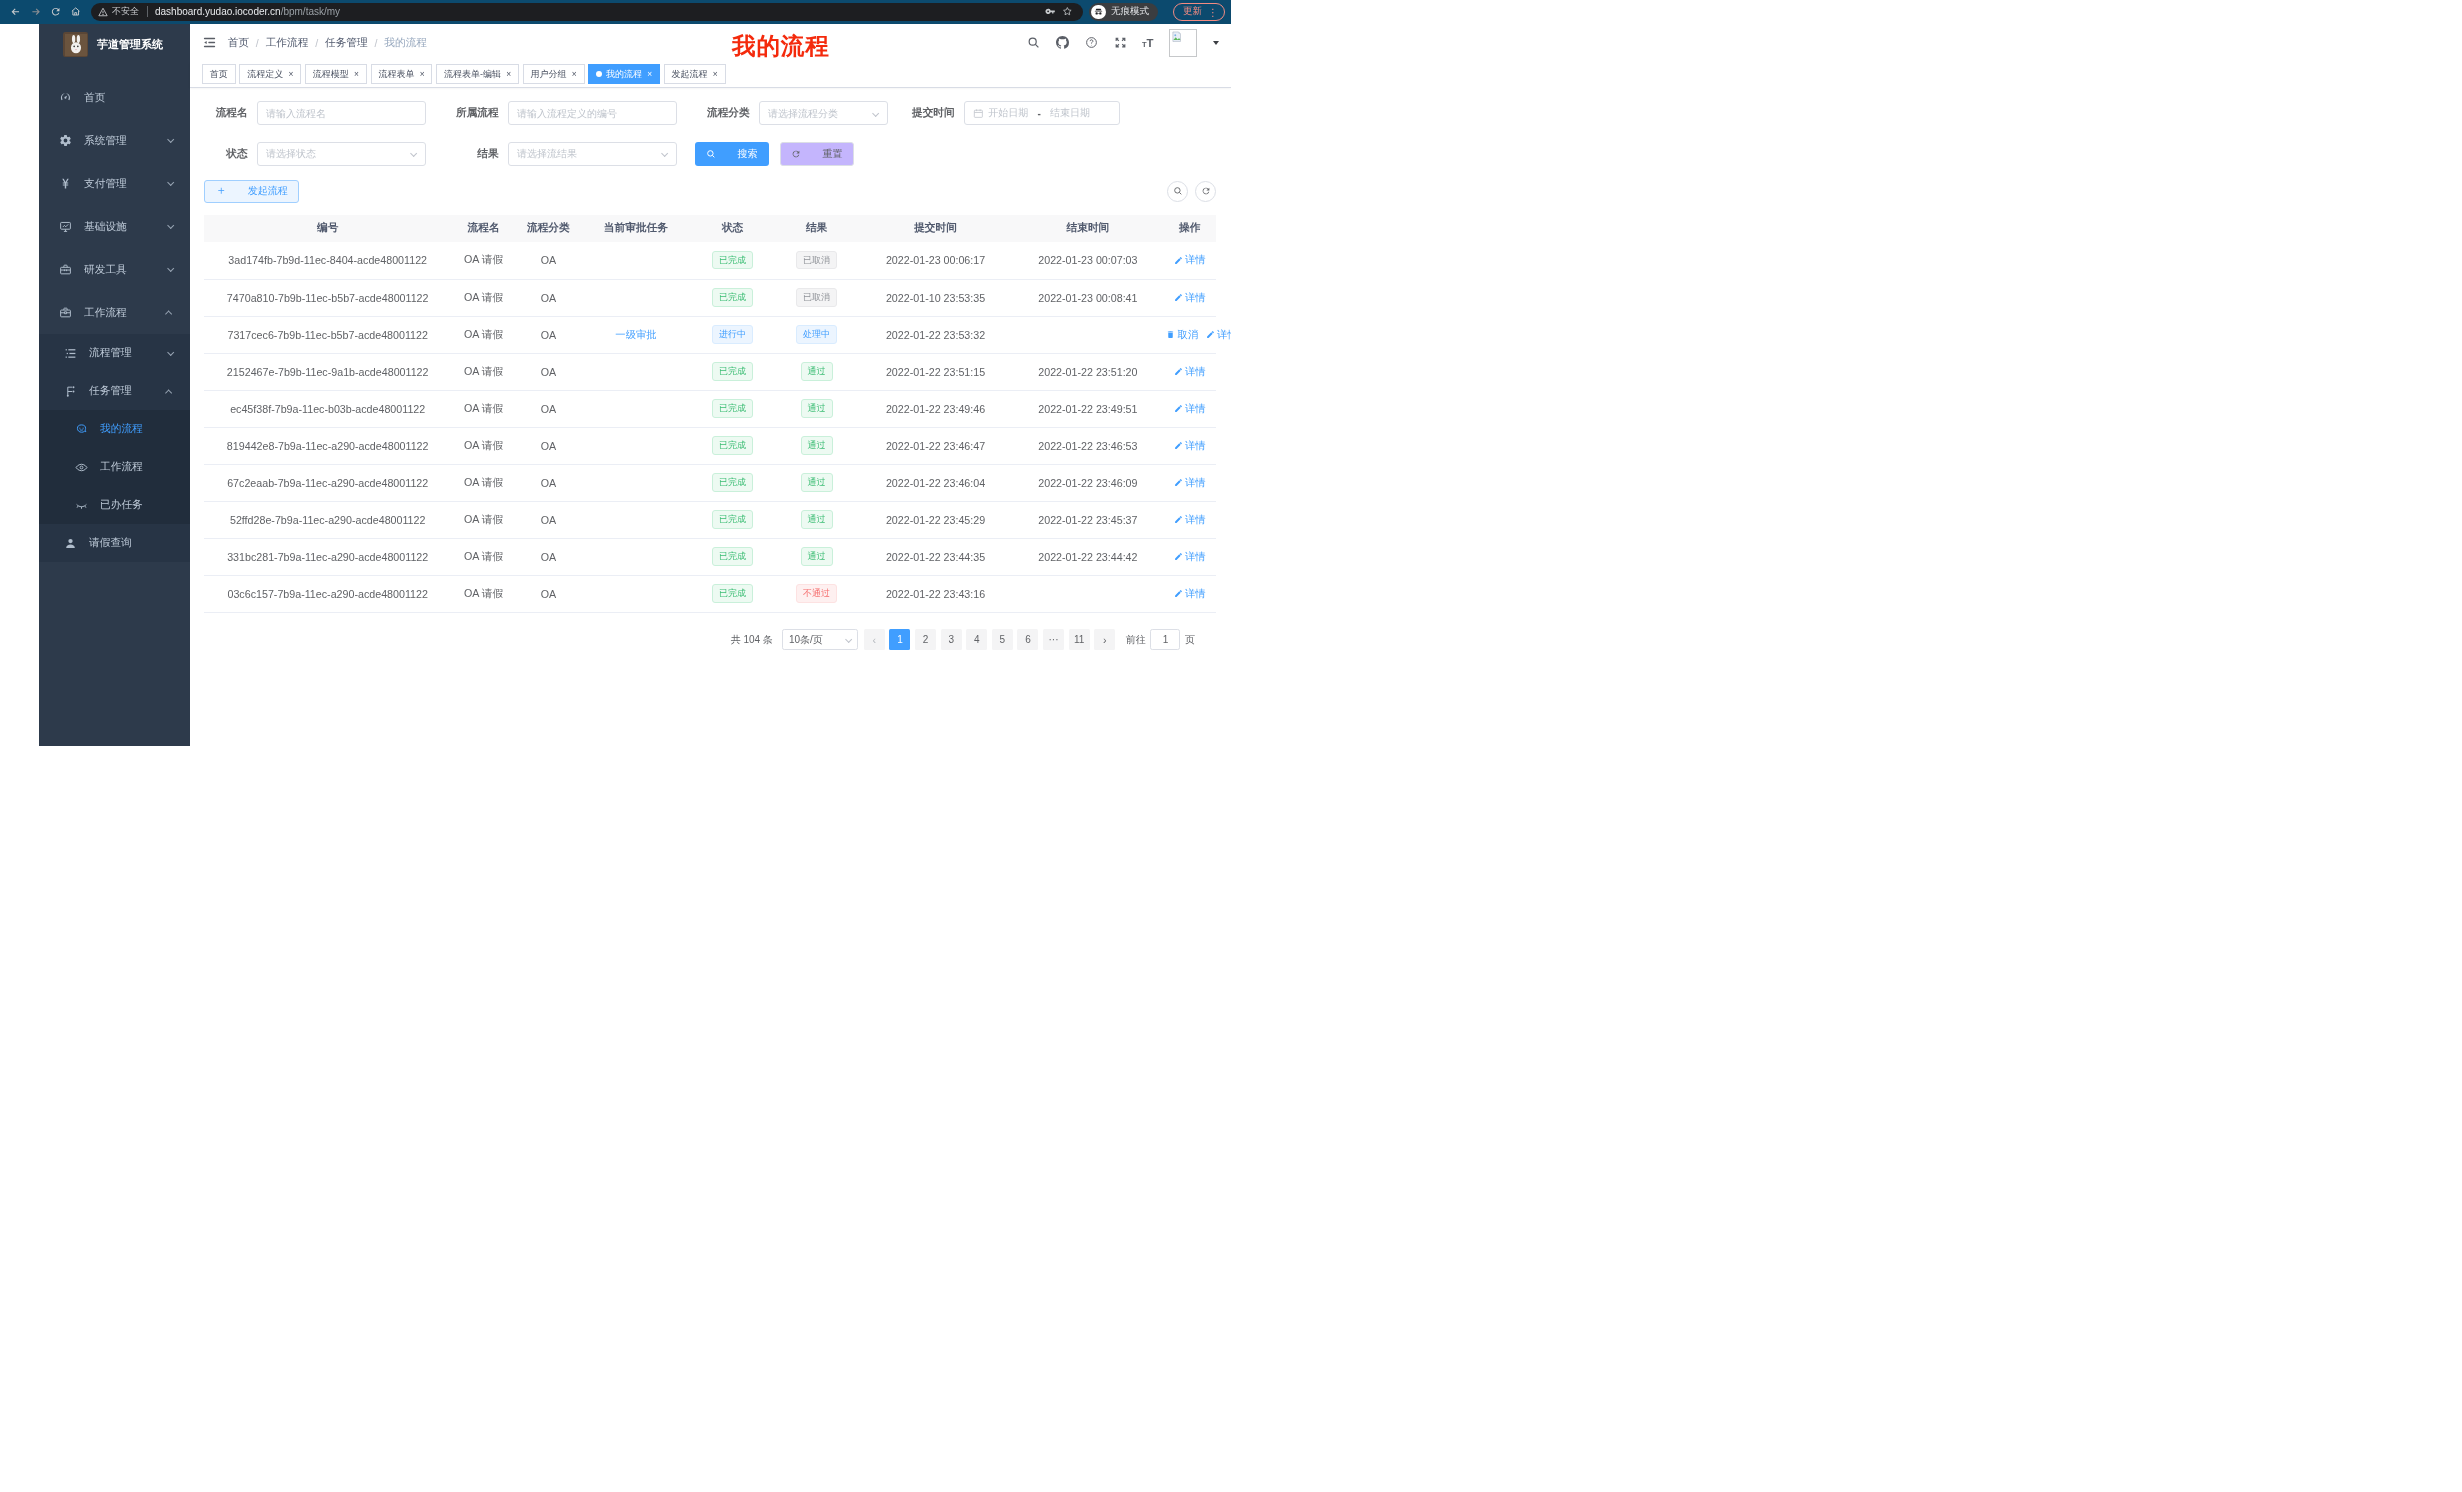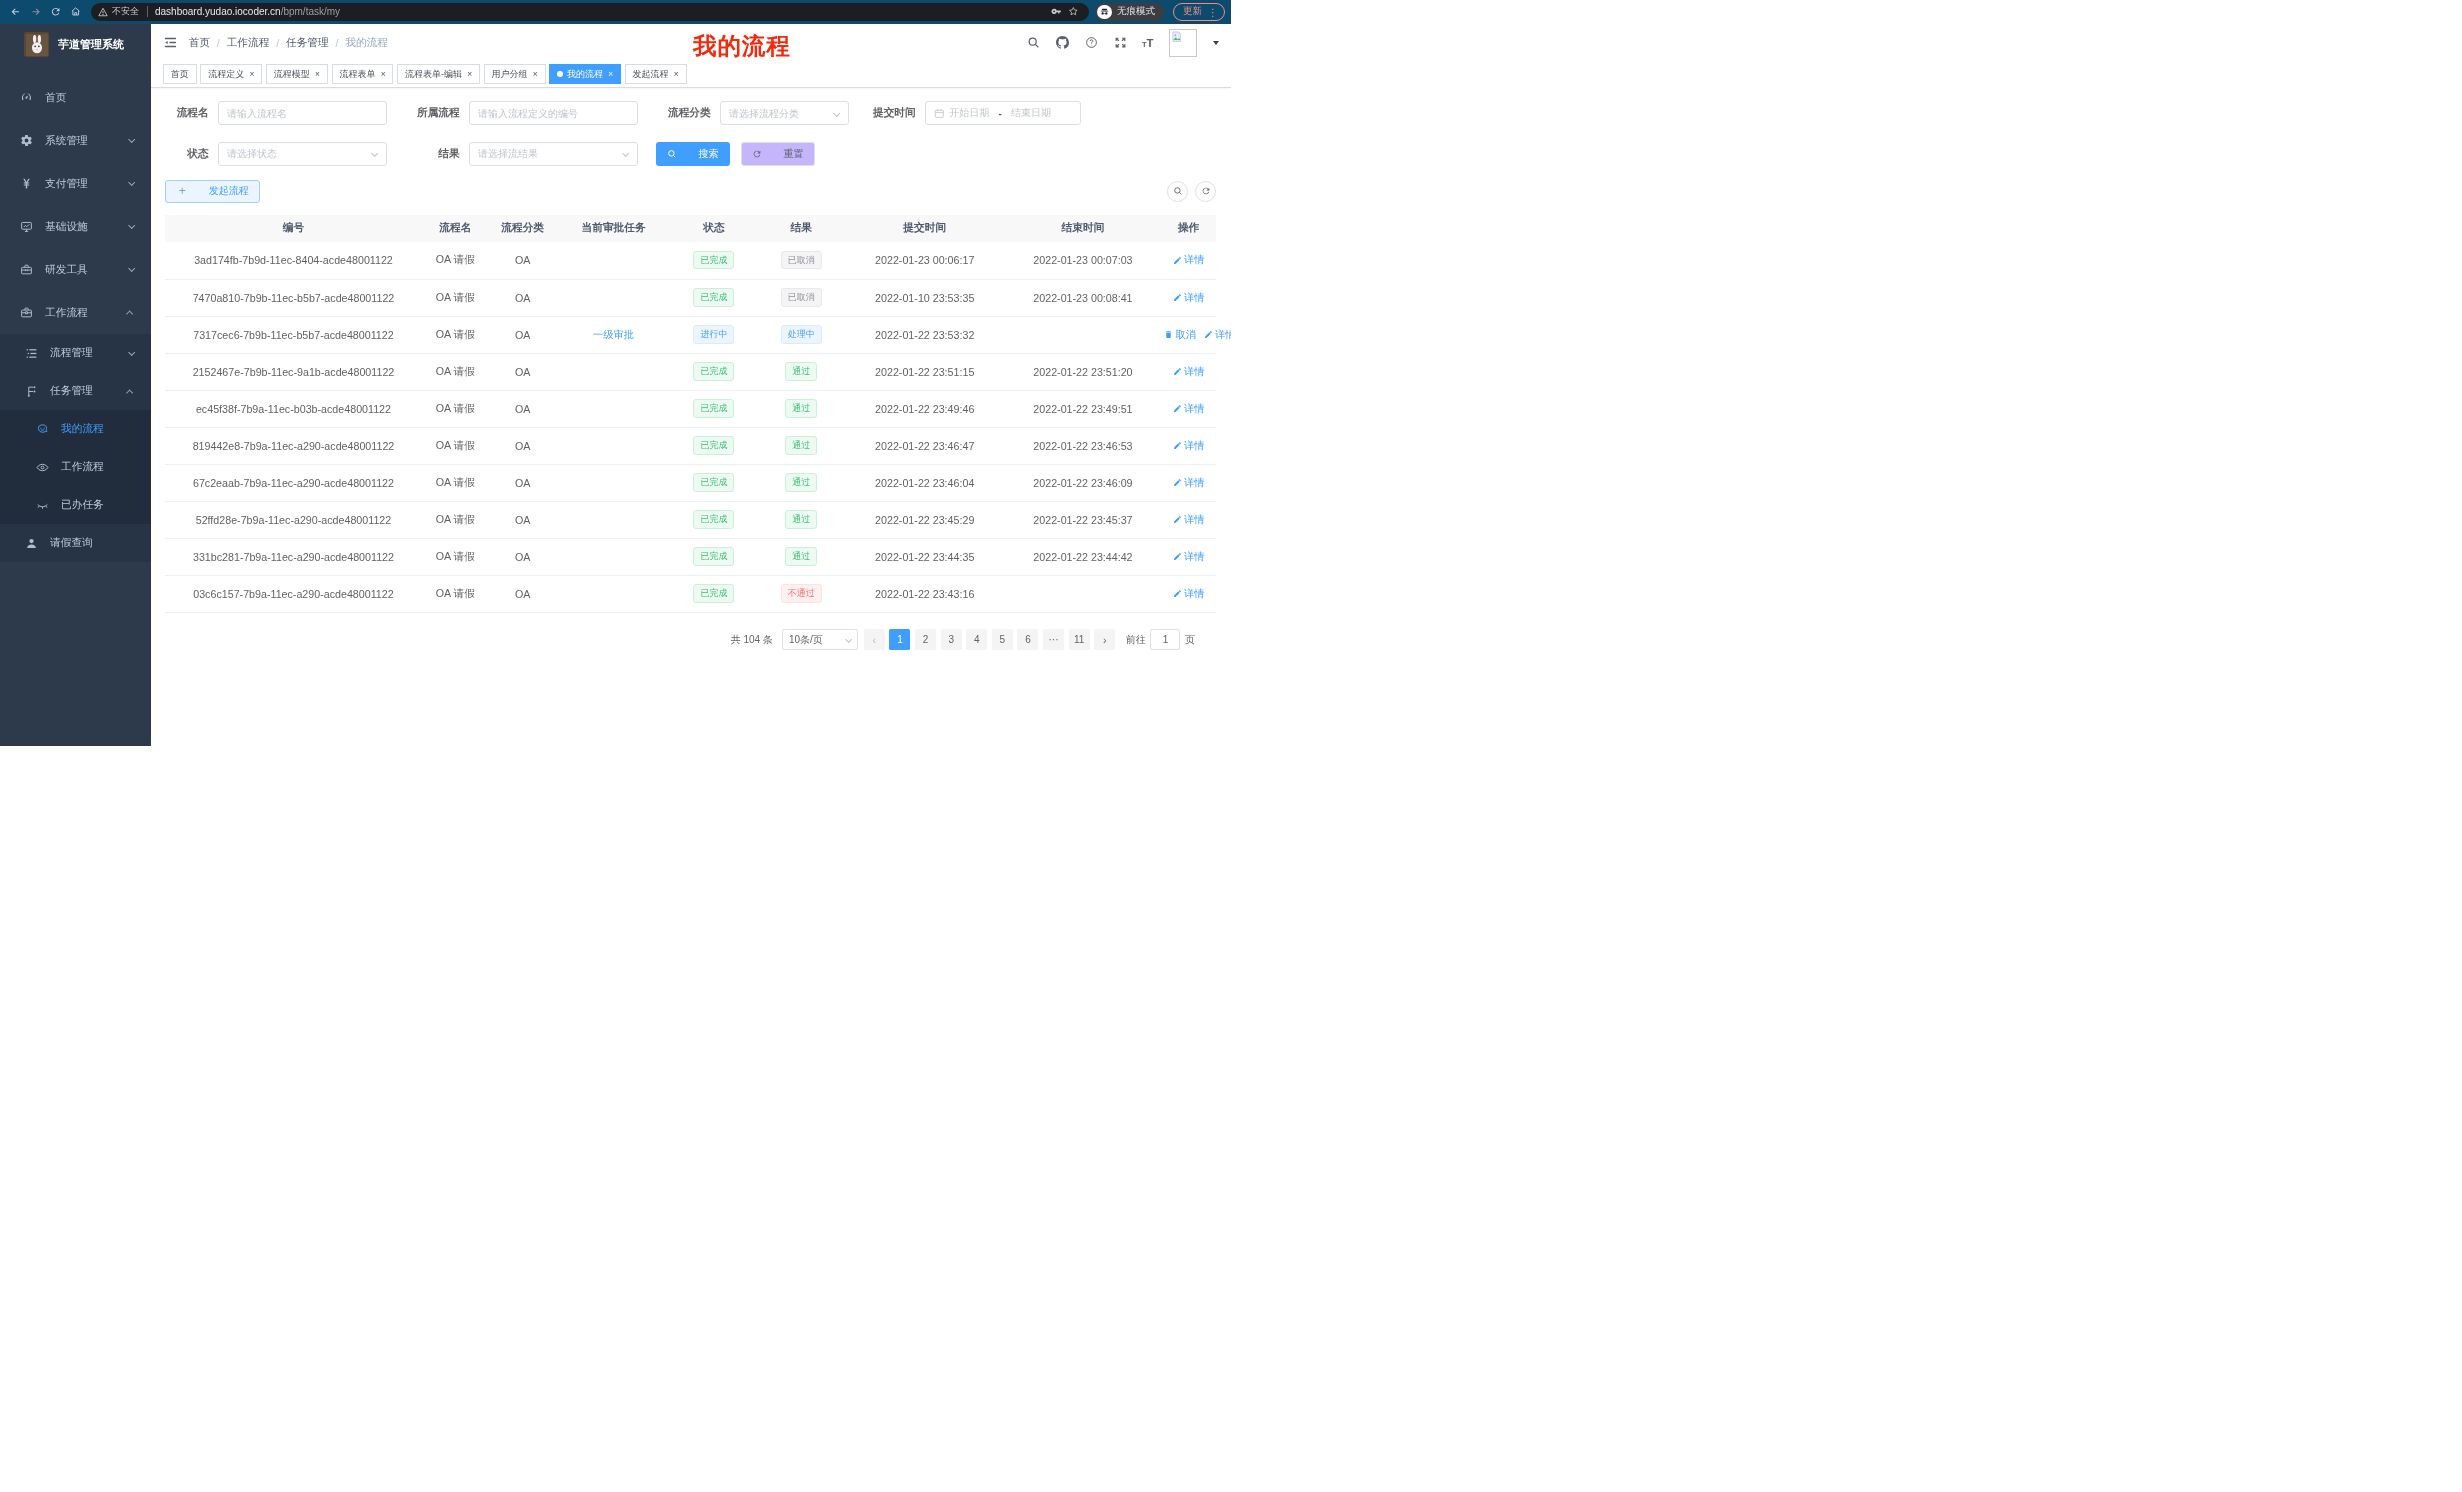--- a/index.html
+++ b/index.html
@@ -16,25 +16,25 @@
   .omnibox .sep { width:0.8px; height:10.7px; background:#5f6368; margin:0 7.6px; }
   .omnibox .url { font-size:10px; white-space:nowrap; overflow:hidden; }
   .omnibox .url .domain { color:#e8eaed; }
   .omnibox .url .path { color:#9aa0a6; }
   .omnibox .spacer { flex:1; }
   .omnibox .obicon { color:#c7cacd; width:16.7px; display:flex; justify-content:center; cursor:pointer; }
   .omnibox .obicon svg { width:10.7px; height:10.7px; }
   .incog { display:flex; align-items:center; gap:5.3px; background:#3b3d40; border-radius:9px; padding:1.5px 9px 1.5px 2.3px; color:#e8eaed; font-size:9.5px; flex:0 0 auto; }
   .incog .circ { width:14.5px; height:14.5px; border-radius:50%; background:#fff; display:flex; align-items:center; justify-content:center; color:#202124; }
   .incog .circ svg { width:9px; height:9px; }
-  .updatepill { display:flex; align-items:flex-end; gap:6px; border:0.8px solid #f28b82; border-radius:10px; padding:1.5px 6px 1.5px 9px; color:#f28b82; font-size:9.5px; margin-left:9px; flex:0 0 auto; cursor:pointer; }
+  .updatepill { display:flex; align-items:flex-end; gap:6px; border:0.8px solid #f28b82; border-radius:10px; padding:1.5px 6px 1.5px 9px; color:#f28b82; font-size:9.5px; margin-left:15px; flex:0 0 auto; cursor:pointer; }
   .updatepill .dots { font-size:10px; letter-spacing:0; }
 
   
-  .app { flex:1 1 auto; display:flex; min-height:0; }
+  .app { flex:1 1 auto; display:flex; min-height:0;padding-left:39px; }
 
   
   .sidebar { width:151px; background:#2d3a4b; flex:0 0 auto; overflow:hidden; }
   .logo-row { height:42px; display:flex; align-items:center; padding-left:24px; gap:9px; }
   .logo-img { width:25px; height:25px; border-radius:2.3px; overflow:hidden; flex:0 0 auto; background:#5a4636; display:flex; align-items:center; justify-content:center; }
   .logo-img svg { width:22px; height:22px; }
   .logo-title { color:#fff; font-size:11px; font-weight:bold; white-space:nowrap; }
   .menu { margin-top:10.7px; }
   .mitem { height:43px; display:flex; align-items:center; color:#bfcbd9; font-size:10.7px; cursor:pointer; position:relative; }
   .mitem .micon { width:13px; height:13px; margin-right:12px; color:#b0bdcc; flex:0 0 auto; display:flex; }

